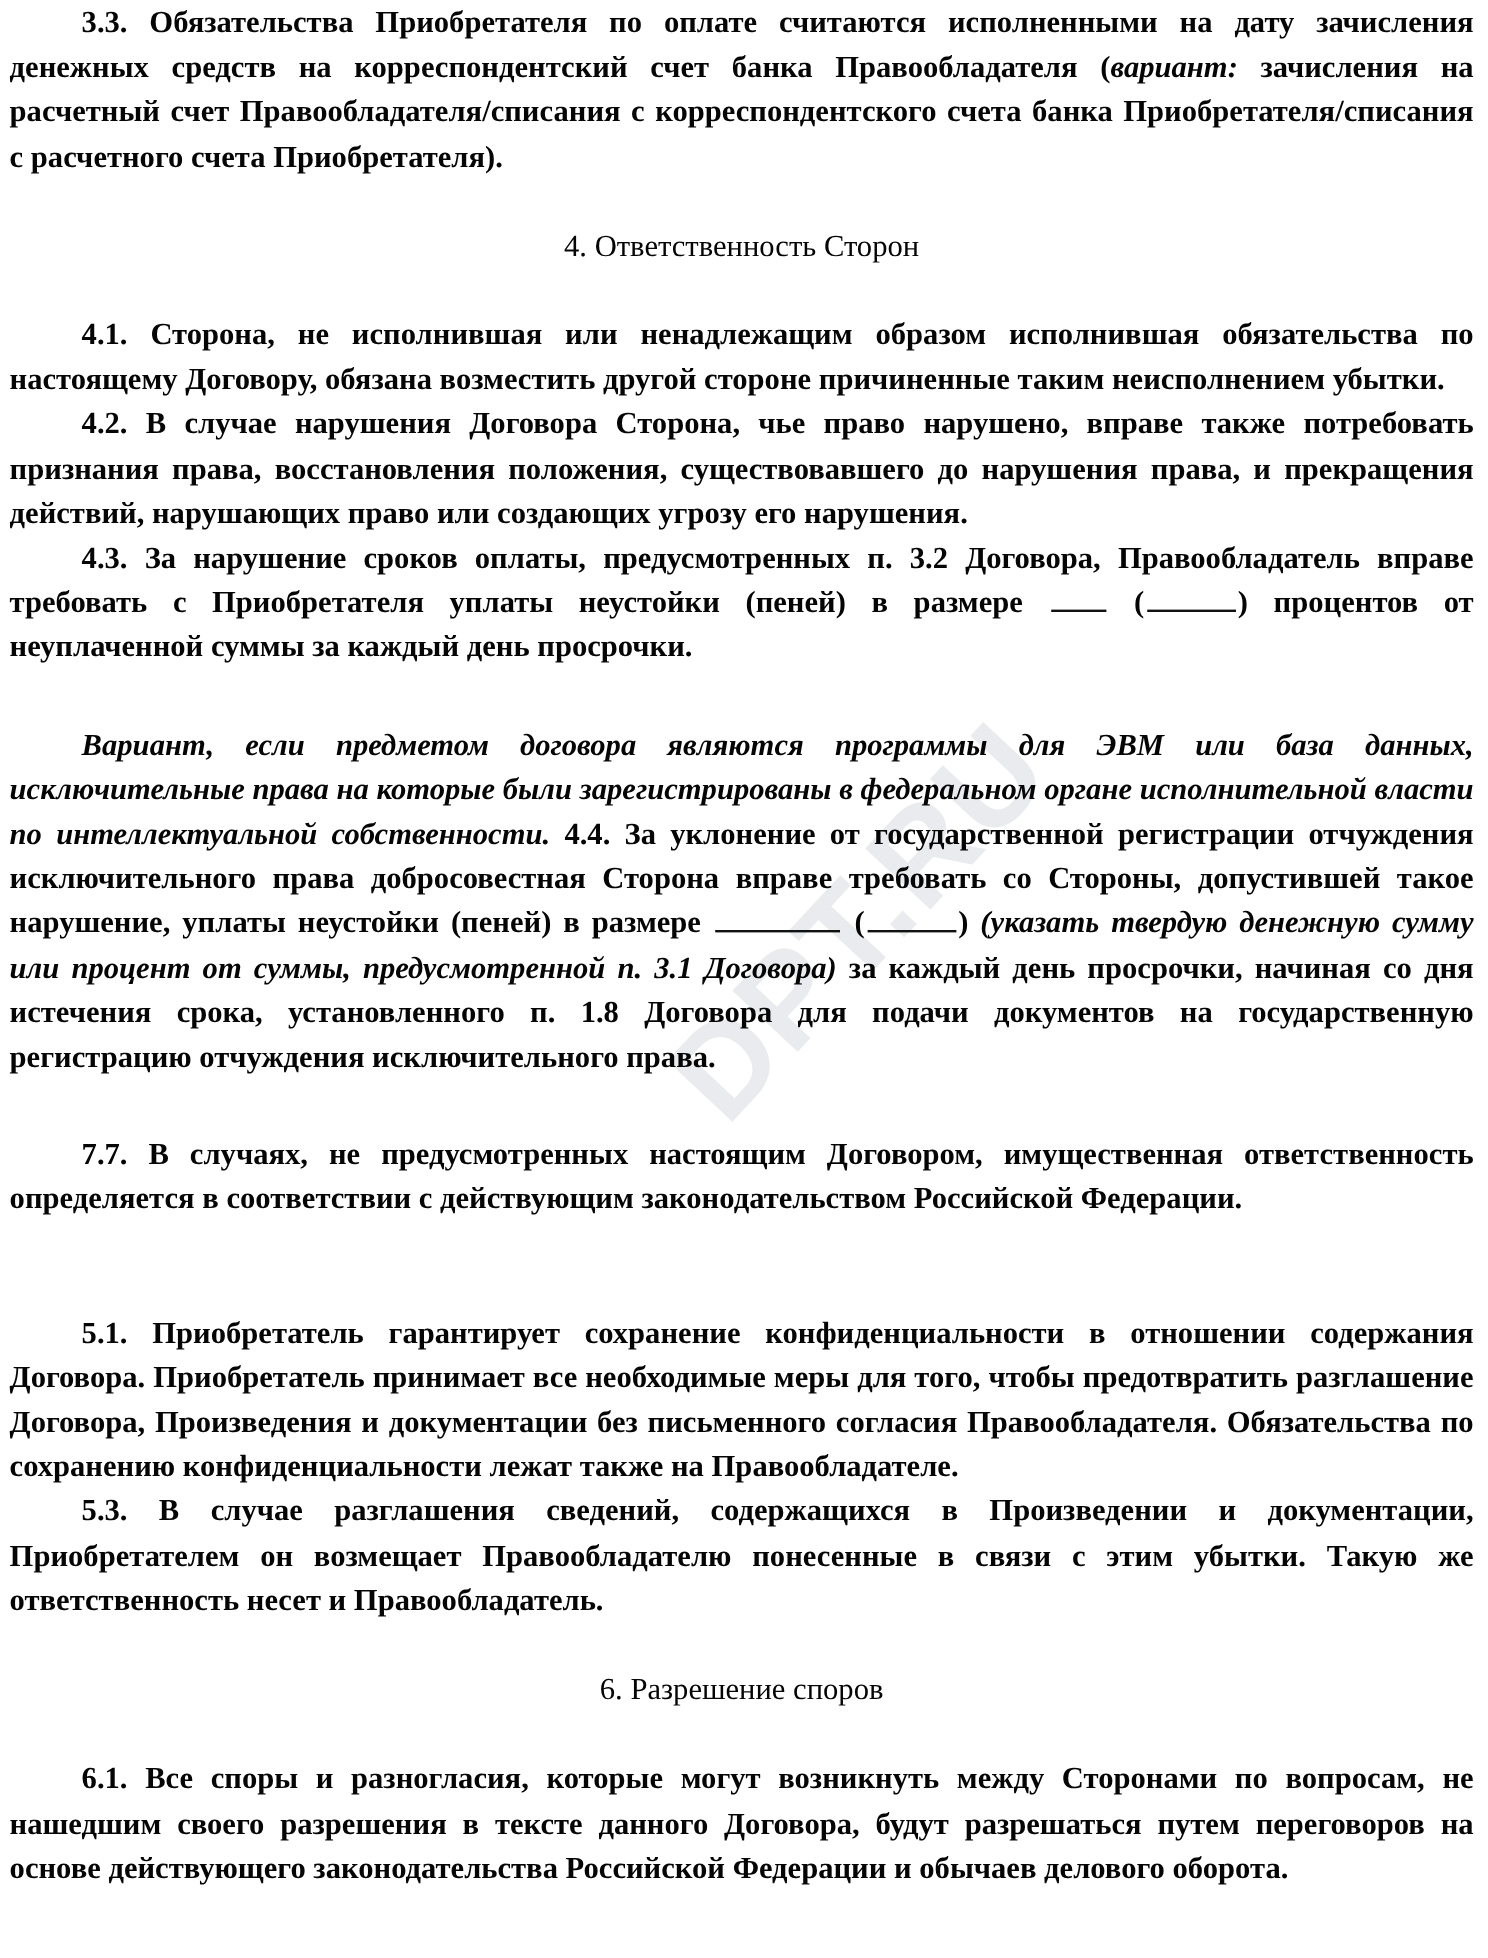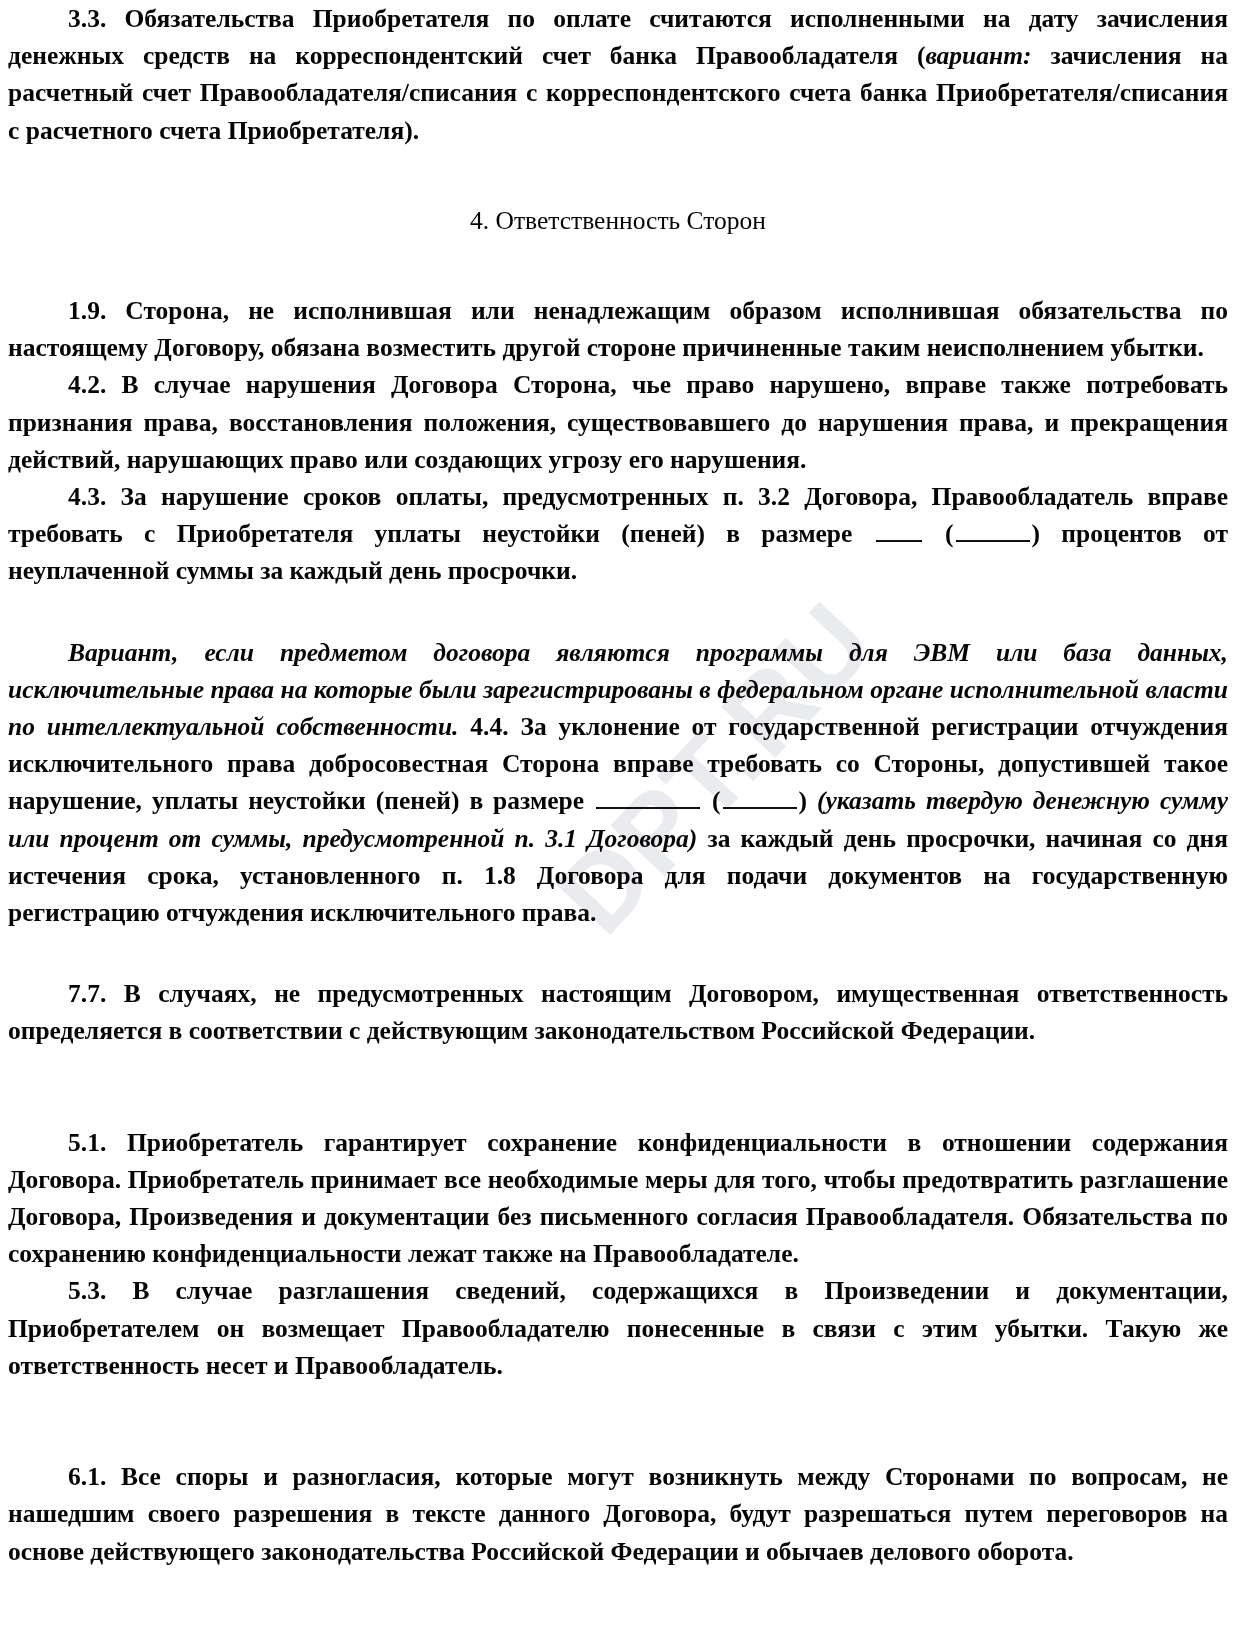--- a/index.html
+++ b/index.html
@@ -52,21 +52,21 @@
     text-align: justify;
     text-justify: inter-word;
     font-size: 25.5px;
     line-height: 37.2px;
     text-indent: 60px;
     hyphens: none;
     font-weight: bold;
   }
 
   h2.heading {
-    margin: 16px;
+    margin: 0;
     font-size: 25.5px;
     line-height: 37.2px;
     font-weight: normal;
     text-align: center;
     text-indent: 0;
   }
   .gap-md { height: 37px; }
   .gap-lg { height: 44px; }
 
   .it { font-style: italic; }
@@ -93,21 +93,21 @@
   <div class="body">
 
     <p class="para"><span>3.3. Обязательства Приобретателя по оплате считаются исполненными на дату зачисления денежных средств на корреспондентский счет банка Правообладателя (</span><span class="it">вариант:</span><span> зачисления на расчетный счет Правообладателя/списания с корреспондентского счета банка Приобретателя/списания с расчетного счета Приобретателя).</span></p>
 
     <div class="gap-md"></div>
 
     <h2 class="heading">4. Ответственность Сторон</h2>
 
     <div class="gap-md"></div>
 
-    <p class="para">1.9. Сторона, не исполнившая или ненадлежащим образом исполнившая обязательства по настоящему Договору, обязана возместить другой стороне причиненные таким неисполнением убытки.</p>
+    <p class="para">4.1. Сторона, не исполнившая или ненадлежащим образом исполнившая обязательства по настоящему Договору, обязана возместить другой стороне причиненные таким неисполнением убытки.</p>
 
     <p class="para">4.2. В случае нарушения Договора Сторона, чье право нарушено, вправе также потребовать признания права, восстановления положения, существовавшего до нарушения права, и прекращения действий, нарушающих право или создающих угрозу его нарушения.</p>
 
     <p class="para"><span>4.3. За нарушение сроков оплаты, предусмотренных п. 3.2 Договора, Правообладатель вправе требовать с Приобретателя уплаты неустойки (пеней) в размере </span><span class="blank w-sm"></span><span> (</span><span class="blank w-lg"></span><span>) процентов от неуплаченной суммы за каждый день просрочки.</span></p>
 
     <div class="gap-lg"></div>
 
     <p class="para"><span class="it">Вариант, если предметом договора являются программы для ЭВМ или база данных, исключительные права на которые были зарегистрированы в федеральном органе исполнительной власти по интеллектуальной собственности.</span><span> 4.4. За уклонение от государственной регистрации отчуждения исключительного права добросовестная Сторона вправе требовать со Стороны, допустившей такое нарушение, уплаты неустойки (пеней) в размере </span><span class="blank w-xl"></span><span> (</span><span class="blank w-lg"></span><span>) </span><span class="it">(указать твердую денежную сумму или процент от суммы, предусмотренной п. 3.1 Договора)</span><span> за каждый день просрочки, начиная со дня истечения срока, установленного п. 1.8 Договора для подачи документов на государственную регистрацию отчуждения исключительного права.</span></p>
 
     <div class="gap-lg"></div>
@@ -120,19 +120,20 @@
     <div class="gap-md"></div>
 
     <p class="para">5.1. Приобретатель гарантирует сохранение конфиденциальности в отношении содержания Договора. Приобретатель принимает все необходимые меры для того, чтобы предотвратить разглашение Договора, Произведения и документации без письменного согласия Правообладателя. Обязательства по сохранению конфиденциальности лежат также на Правообладателе.</p>
 
 
     <p class="para">5.3. В случае разглашения сведений, содержащихся в Произведении и документации, Приобретателем он возмещает Правообладателю понесенные в связи с этим убытки. Такую же ответственность несет и Правообладатель.</p>
 
 
     <div class="gap-md"></div>
 
+    <h2 class="heading">6. Разрешение споров</h2>
 
     <div class="gap-md"></div>
 
     <p class="para">6.1. Все споры и разногласия, которые могут возникнуть между Сторонами по вопросам, не нашедшим своего разрешения в тексте данного Договора, будут разрешаться путем переговоров на основе действующего законодательства Российской Федерации и обычаев делового оборота.</p>
 
   </div>
 </div>
 
 </body></html>

